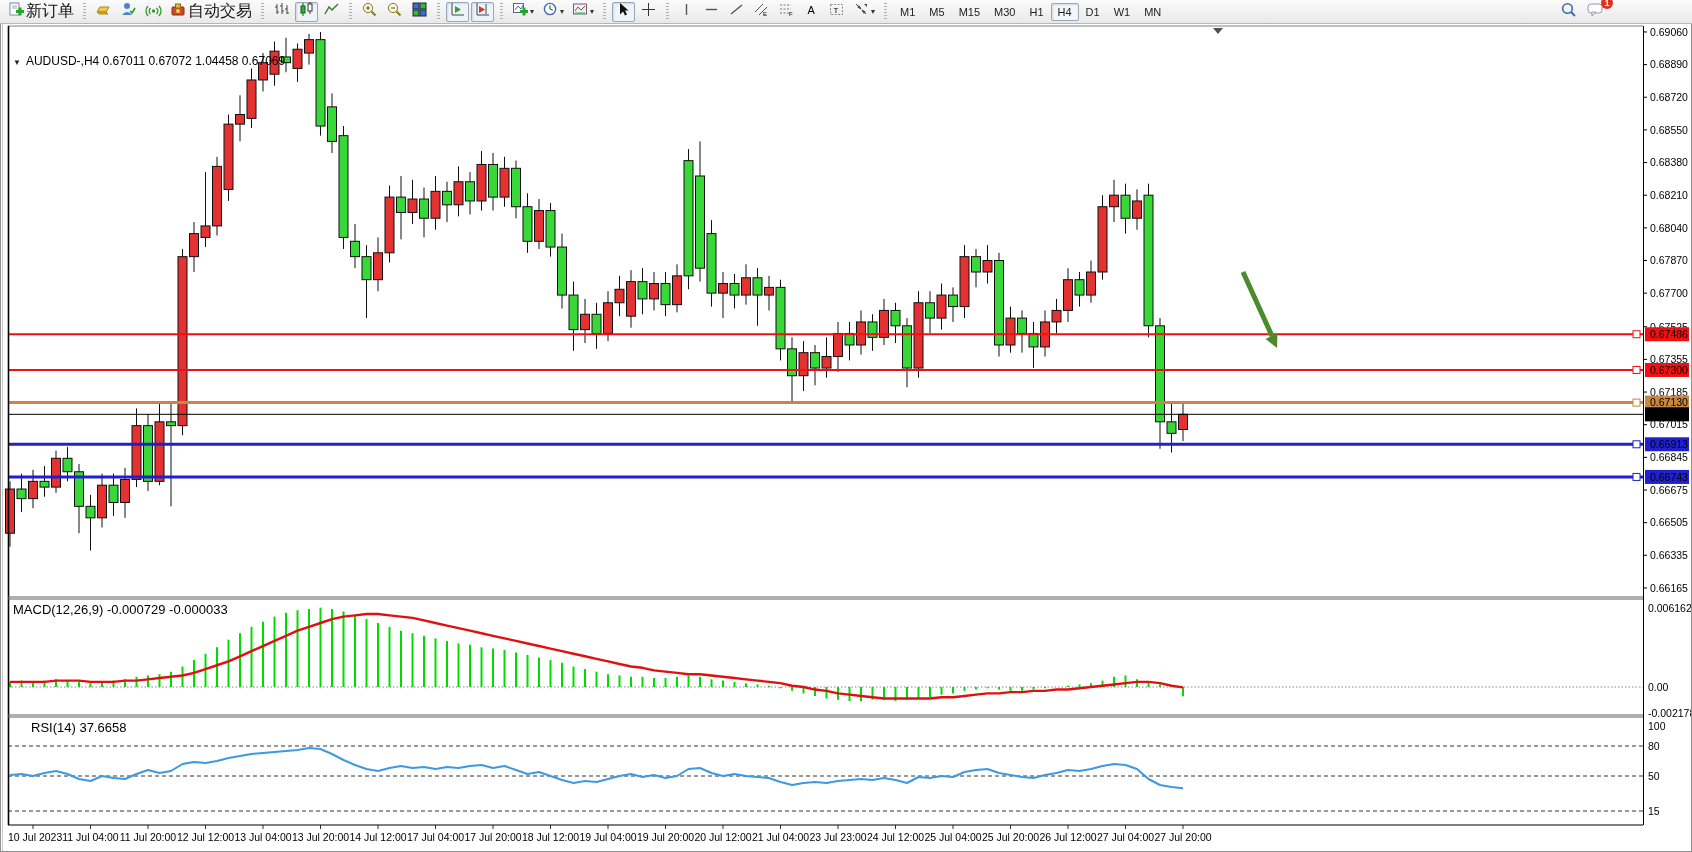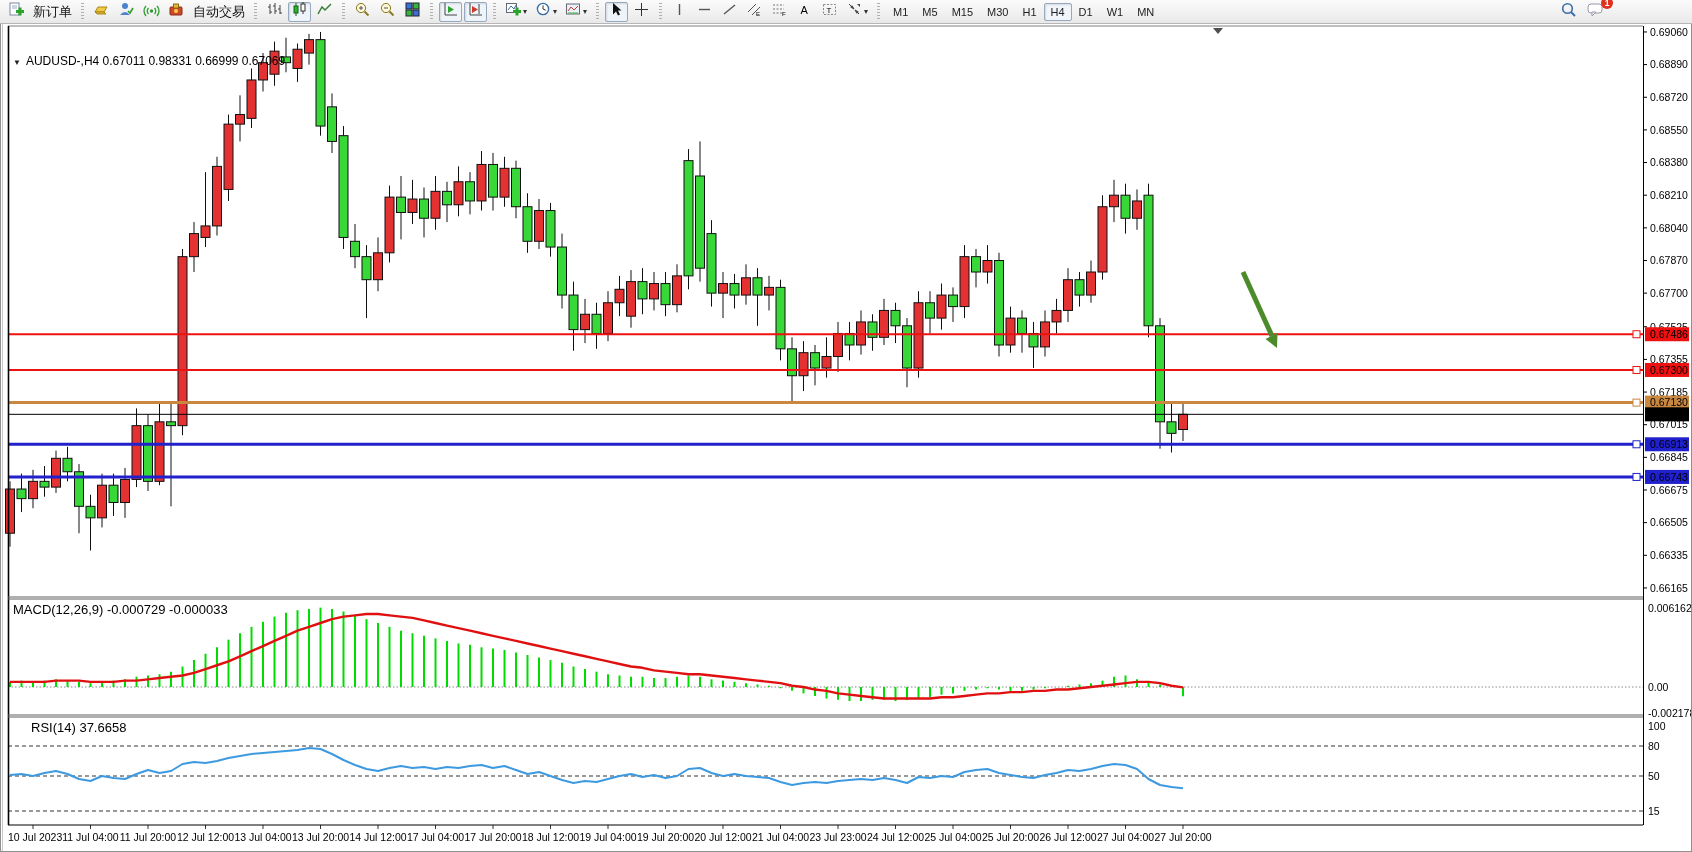--- a/index.html
+++ b/index.html
@@ -6,21 +6,21 @@
   body{width:1692px;height:852px;overflow:hidden;font-family:"Liberation Sans",sans-serif;}
   .app{position:relative;width:1692px;height:852px;background:#fff;}
 
   
   .toolbar{position:absolute;left:0;top:0;width:1692px;height:24px;
     background:linear-gradient(#fbfbfb,#e9e9e9);border-bottom:1px solid #b6b6b6;
     display:flex;align-items:center;padding-left:5px;box-sizing:border-box;gap:2px;}
   .tbtn{height:20px;min-width:21px;display:flex;align-items:center;justify-content:center;
     border:1px solid transparent;border-radius:2px;padding:0 2px;box-sizing:border-box;color:#222;}
   .tbtn.pressed{border:1px solid #96a8bc;background:#eef4fa;box-shadow:inset 1px 1px 2px rgba(0,0,0,.12);}
-  .tbtn .lbl{font-size:13px;color:#111;margin-left:8px;white-space:nowrap;}
+  .tbtn .lbl{font-size:16px;color:#111;margin-left:1px;white-space:nowrap;}
   .caret{font-size:8px;color:#333;margin-left:1px;}
   .sep{width:3px;height:18px;margin:0 4px;
     background:repeating-linear-gradient(to bottom,#b0b0b0 0 1px,transparent 1px 3px);}
   .tf{font-size:11px;color:#222;padding:2px 6px;border:1px solid transparent;border-radius:2px;}
   .tf.pressed{border:1px solid #96a8bc;background:#f2f6fb;box-shadow:inset 1px 1px 2px rgba(0,0,0,.12);}
   .tb-right{margin-left:auto;margin-right:86px;display:flex;align-items:center;gap:8px;position:relative;}
   .chat-badge{position:absolute;right:-7px;top:-4px;width:12px;height:12px;border-radius:50%;
     background:#e03020;color:#fff;font-size:8.5px;font-weight:bold;display:flex;align-items:center;justify-content:center;}
 
   
@@ -729,18 +729,18 @@
           <line x1="8" y1="717" x2="1643" y2="717" stroke="#606060"></line>
           <line x1="8" y1="825" x2="1643" y2="825" stroke="#000"></line>
           <line x1="0.5" y1="24" x2="0.5" y2="852" stroke="#909090"></line>
           <line x1="2.5" y1="24" x2="2.5" y2="852" stroke="#c8c8c8"></line>
           <line x1="1691.5" y1="24" x2="1691.5" y2="852" stroke="#909090"></line>
           <line x1="0" y1="851.5" x2="1692" y2="851.5" stroke="#909090"></line>
         </g>
       </svg>
 
     <div class="overlay-label" id="symbol-line">
-      <span class="dd">▼</span><span>AUDUSD-,H4  0.67011 0.98331 0.66999 0.67069</span>
+      <span class="dd">▼</span><span>AUDUSD-,H4  0.67011 0.67072 1.04458 0.67069</span>
     </div>
     <div class="overlay-label" id="macd-label">MACD(12,26,9) -0.000729 -0.000033</div>
     <div class="overlay-label" id="rsi-label">RSI(14) 37.6658</div>
   </div>
 </div>
 
 </body></html>

